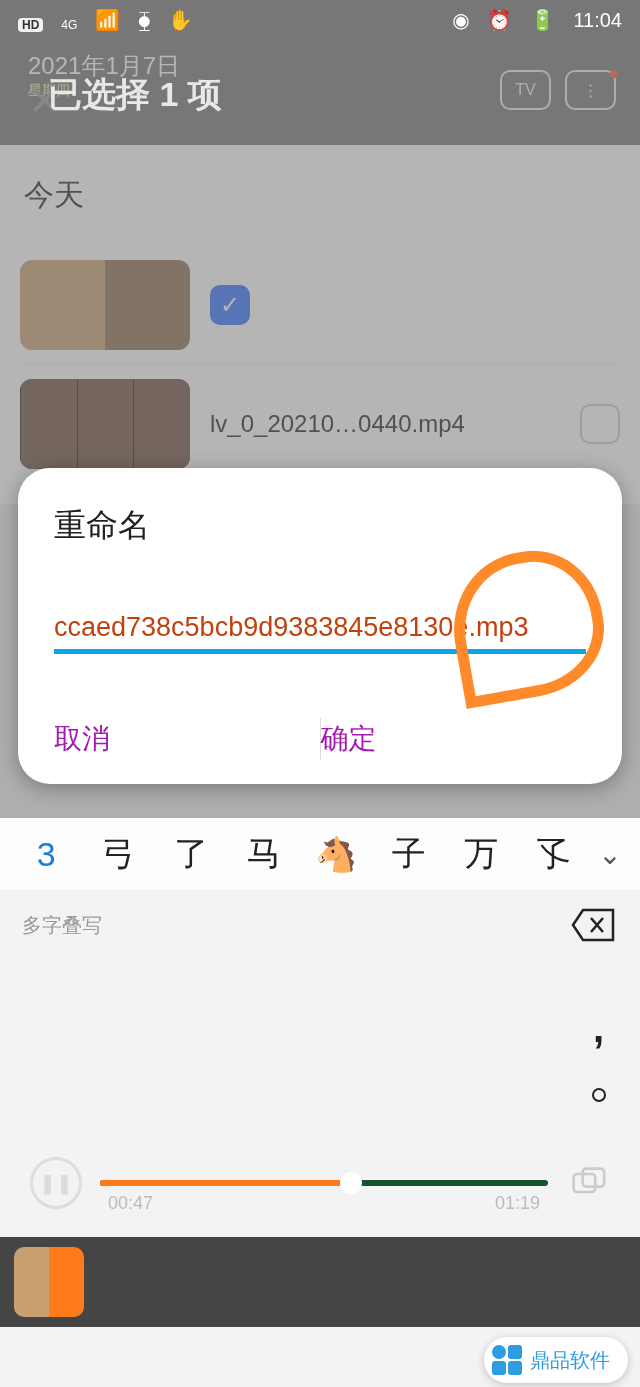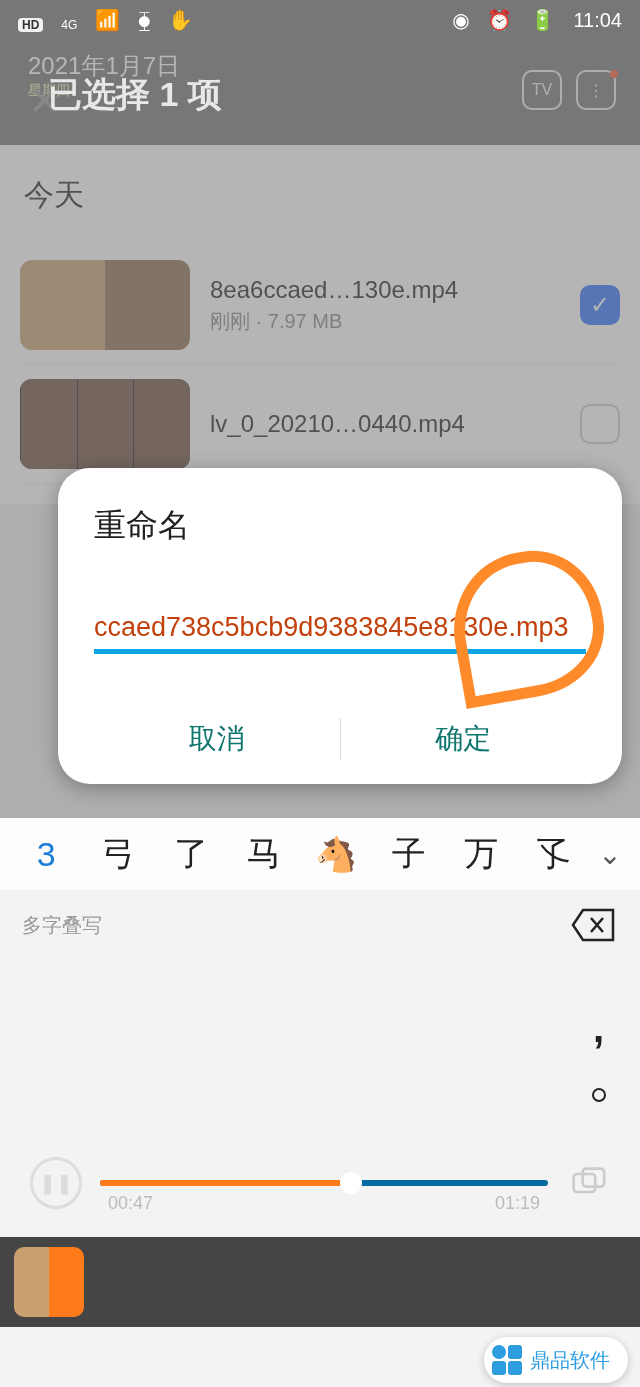--- a/index.html
+++ b/index.html
@@ -8,60 +8,60 @@
   .status-left, .status-right { display: flex; align-items: flex-end; gap: 18px; }
   .status-pill { background: rgba(255,255,255,0.9); color: #333; border-radius: 4px; padding: 0 4px; font-size: 12px; font-weight: bold; }
   .dimmed-bg { position: absolute; top: 0; left: 0; right: 0; bottom: 0; background: rgba(120,120,120,0.55); z-index: 3; }
 
   .header-zone { position: absolute; top: 0; left: 0; right: 0; height: 145px; background: #777; color: #fff; padding: 50px 20px 0 28px; }
   .header-date { font-size: 24px; font-weight: 500; }
   .header-sel { position: absolute; top: 72px; left: 48px; font-size: 34px; font-weight: 600; z-index:4; color:#e8e8e8; }
   .header-sel-close { position:absolute; top:78px; left:28px; font-size:40px; color:#888; z-index:4; }
   .header-weekday { font-size: 14px; color: #fef9c3; }
   .header-icons { position: absolute; right: 24px; top: 70px; display: flex; gap: 14px; }
-  .hicon { width: 40px; height: 40px; border: 2.5px solid #eee; border-radius: 10px; display:flex; align-items:center; justify-content:center; font-size:16px; color:#eee; position:relative; }
+  .hicon { width: 51px; height: 40px; border: 2.5px solid #eee; border-radius: 10px; display:flex; align-items:center; justify-content:center; font-size:16px; color:#eee; position:relative; }
   .hicon .dot { position:absolute; top:-2px; right:-4px; width:8px; height:8px; background:#ff5b3a; border-radius:50%; }
 
   .file-list { position: absolute; top: 145px; left: 0; right: 0; background: #fff; padding: 20px; }
   .today { font-size: 30px; font-weight: 500; color: #222; margin: 10px 0 30px 4px; }
   .file-row { display: flex; align-items: center; gap: 20px; padding: 14px 0; border-bottom: 1px solid #eee; }
   .thumb { width: 170px; height: 90px; border-radius: 12px; background: #ccc; position: relative; overflow:hidden; flex-shrink:0; }
   .thumb.t1 { background: linear-gradient(90deg,#c9a070 0%,#c9a070 50%,#8d6e50 50%,#8d6e50 100%); }
   .thumb.t2 { background: #444; display:flex; }
   .thumb.t2 .cell { flex:1; background:#705040; border-left:1px solid #222;}
   .file-info { flex: 1; }
   .file-name { font-size: 24px; color: #222; }
   .file-meta { font-size: 20px; color: #888; margin-top: 4px; }
   .chk { width: 40px; height: 40px; border-radius: 10px; border: 2px solid #ccc; }
   .chk.checked { background: #2f6fff; border-color:#2f6fff; display:flex; align-items:center; justify-content:center; color:#fff; font-size:24px; }
 
-  .dialog { position: absolute; z-index: 10; top: 468px; left: 18px; right: 18px; background: #fff; border-radius: 32px; padding: 36px 36px 0 36px; box-shadow: 0 4px 20px rgba(0,0,0,0.3); margin-left: 40px; }
+  .dialog { position: absolute; z-index: 10; top: 468px; left: 18px; right: 18px; background: #fff; border-radius: 32px; padding: 36px 36px 0 36px; box-shadow: 0 4px 20px rgba(0,0,0,0.3); }
   .dialog-title { font-size: 32px; font-weight: 500; color: #222; }
   .dialog-input { width: 100%; border: none; border-bottom: 5px solid #0ea5e9; font-size: 27px; padding: 6px 0; margin-top: 58px; outline: none; color:#c2410c; }
   .dialog-btns { display: flex; border-top: 0px solid #eee; margin-top: 40px; }
-  .dlg-btn { flex: 1; text-align: center; padding: 26px 0; font-size: 28px; color: #0f766e; }
+  .dlg-btn { flex: 1; padding: 26px 0; font-size: 28px; color: #a21caf; }
   .dlg-sep { width:1px; background:#ddd; margin: 24px 0; }
 
   .annotation { position: absolute; z-index: 11; top: 552px; left: 453px; width: 150px; height: 145px; border: 11px solid #ff8a2a; border-radius: 50% 45% 50% 0 / 55% 50% 45% 0; transform: rotate(-10deg); pointer-events:none; }
 
   .candidate-bar { position: absolute; top: 818px; left: 0; right: 0; height: 72px; background: #fdfdfd; display: flex; align-items: center; padding: 0 10px; z-index:6; }
   .cand { flex: 1; text-align: center; font-size: 34px; color: #222; }
   .cand.first { color: #1a7dd6; }
   .cand-drop { width:40px; font-size:28px; color:#555; text-align:center; }
 
   .kbd-area { position: absolute; top: 890px; left: 0; right: 0; bottom: 0; background: #f3f3f3; z-index:6; }
   .kbd-hint { position:absolute; top:22px; left:22px; color:#999; font-size:20px; }
   .kbd-backspace { position:absolute; top:12px; right:22px; width:50px; height:46px; display:flex; align-items:center; justify-content:center; }
   .kbd-backspace svg { width:44px; height:34px; }
   .kbd-comma { position:absolute; top:116px; right:36px; font-size:40px; font-weight:bold; color:#222; }
   .kbd-period { position:absolute; top:198px; right:34px; font-size:18px; font-weight:bold; color:#222; border:2px solid #222; width:14px; height:14px; border-radius:50%; }
 
   .player { position: absolute; top: 1140px; left: 0; right: 0; height: 86px; display:flex; align-items:center; padding: 0 30px; gap:18px; z-index:7; }
   .play-btn { width:52px; height:52px; border:3px solid #ddd; border-radius:50%; display:flex; align-items:center; justify-content:center; color:#ddd; font-size:20px;}
-  .track { flex:1; height:6px; background:#0369a1; border-radius:4px; position:relative; }
+  .track { flex:1; height:6px; background:#14532d; border-radius:4px; position:relative; }
   .track-fill { position:absolute; left:0; top:0; bottom:0; width:56%; background:#ff7a1a; border-radius:4px;}
   .track-thumb { position:absolute; left:56%; top:50%; transform:translate(-50%,-50%); width:22px; height:22px; background:#fff; border-radius:50%; }
   .times { position:absolute; bottom:-28px; left:0; right:0; display:flex; justify-content:space-between; color:#bbb; font-size:18px; padding:0 8px;}
   .copy-icon { width:44px; height:44px; color:#ccc; display:flex; align-items:center; justify-content:center; }
 
   .bottom-strip { position:absolute; bottom:60px; left:0; right:0; height:90px; background:#454545; z-index:7; display:flex; align-items:center; padding:0 14px; }
   .mini-thumb { width:70px; height:70px; border-radius:10px; background:linear-gradient(90deg,#c9a070 0%,#c9a070 50%,#ff7a1a 50%,#ff7a1a 100%); }
 
   .watermark { position:absolute; bottom:4px; right:12px; z-index:20; background:#fff; border-radius:30px; padding:8px 18px 8px 8px; display:flex; align-items:center; gap:8px; box-shadow:0 2px 8px rgba(0,0,0,0.2); }
   .wm-logo { display:grid; grid-template-columns:1fr 1fr; gap:2px; width:30px; height:30px; }
@@ -80,24 +80,20 @@
         <span>TV</span>
       </div>
     <div class="hicon">⋮<span class="dot"></span></div>
   </div>
 </div>
 
 <div class="file-list">
   <div class="today">今天</div>
   <div class="file-row">
     <div class="thumb t1"></div>
-    <div class="file-info">
-      <div class="file-name">8ea6ccaed…130e.mp4</div>
-      <div class="file-meta">刚刚 · 7.97 MB</div>
-    </div>
     <div class="chk checked">✓</div>
   </div>
   <div class="file-row">
     <div class="thumb t2">
         <div class="cell"></div>
         <div class="cell"></div>
         <div class="cell"></div>
       </div>
     <div class="file-info">
       <div class="file-name">lv_0_20210…0440.mp4</div>

